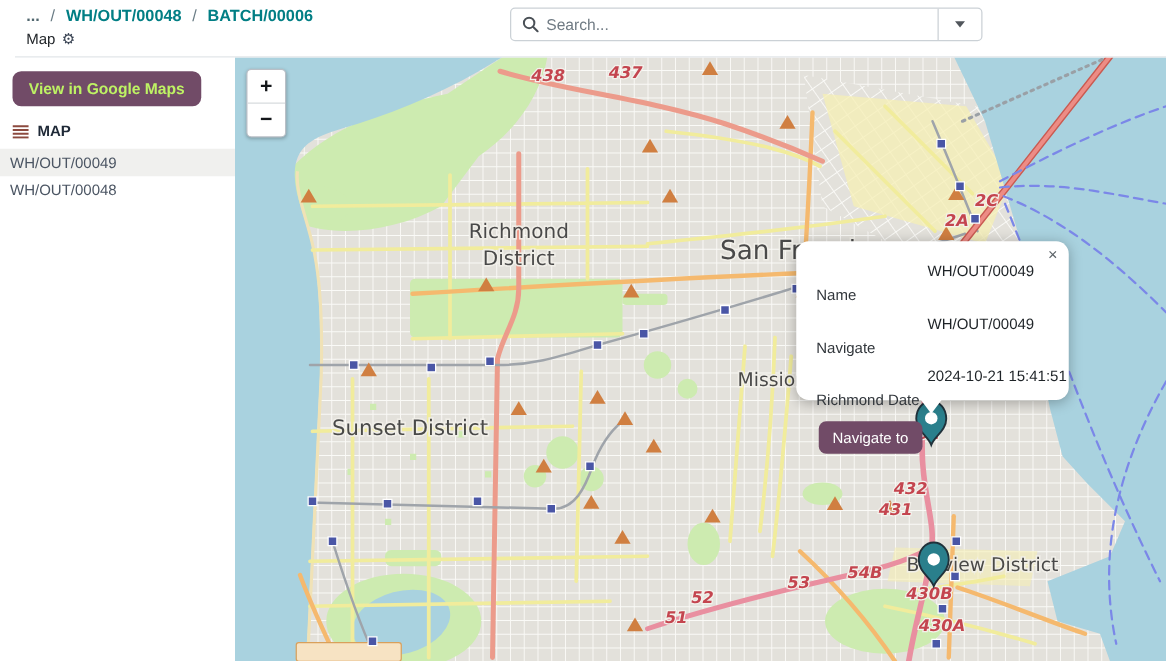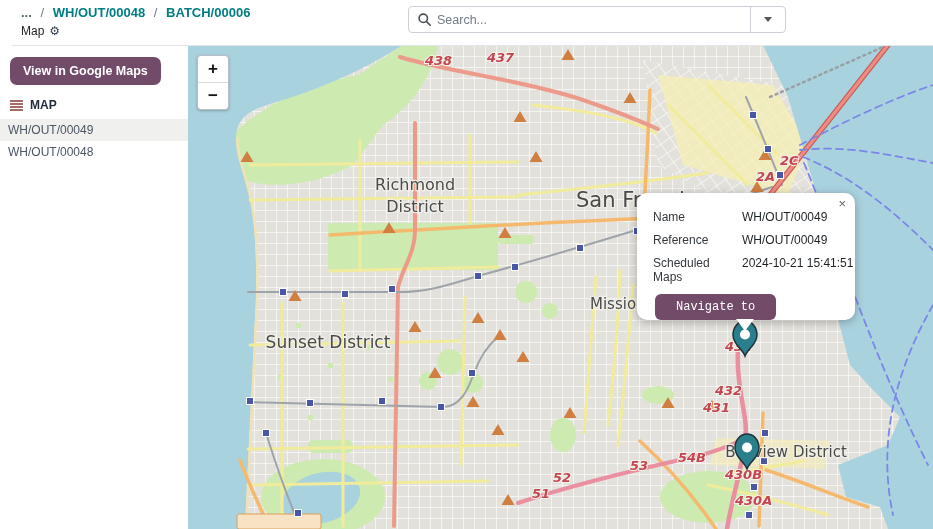--- a/index.html
+++ b/index.html
@@ -21,21 +21,21 @@
              box-sizing:border-box;}
   .searchbox svg{margin-left:9px;flex:0 0 auto;}
   .searchbox input{border:none;outline:none;flex:1;min-width:0;font-size:12.5px;color:#0f766e;
                    padding:0 6px;background:transparent;font-family:inherit;}
   .searchbox input::placeholder{color:#707B84;}
   .caret-btn{width:34px;align-self:stretch;border-left:1px solid #CBD1D6;display:flex;
              align-items:center;justify-content:center;cursor:pointer;}
   .caret{width:0;height:0;border:4px solid transparent;border-top:5px solid #51565C;margin-top:4px;}
   
   .sidebar{position:absolute;left:0;top:46px;width:188px;bottom:0;background:#fff;z-index:9;}
-  .gmaps-btn{margin:11px 0 0 10px;background:#714B67;color:#ffffff;font-size:12.5px;font-weight:700;
+  .gmaps-btn{margin:11px 0 0 10px;background:#714B67;color:#bef264;font-size:12.5px;font-weight:700;
              padding:7px 13px;border:none;border-radius:7px;cursor:pointer;font-family:inherit;}
   .map-section{display:flex;align-items:center;gap:7px;padding:13px 10px 7px 10px;
                font-size:12px;font-weight:700;color:#1F2937;}
   .side-item{font-size:12px;color:#4B5563;padding:4px 8px;line-height:14px;cursor:pointer;}
   .side-item.sel{background:#F0F0EE;}
   
   .map-wrap{position:absolute;left:188px;top:45px;width:745px;height:484px;overflow:hidden;
             background:#E3E1DB;cursor:grab;}
   .map-wrap svg{display:block;}
   .zoomctl{position:absolute;left:9px;top:10px;width:30px;background:#fff;
@@ -45,24 +45,24 @@
   .zbtn + .zbtn{border-top:1px solid #D8DBDE;}
   
   .popup{position:absolute;left:449px;top:148px;width:218px;height:127px;background:#fff;
          border-radius:10px;box-shadow:0 2px 10px rgba(0,0,0,.28);z-index:6;font-size:12px;}
   .popup-tail{position:absolute;left:99px;top:100%;margin-top:-1px;width:0;height:0;
               border:9px solid transparent;border-top:12px solid #fff;}
   .popup-close{position:absolute;top:4px;right:9px;color:#5C6368;font-size:13px;cursor:pointer;
                line-height:1;}
   .popup-rows{padding:17px 12px 0 16px;}
   .prow{display:flex;margin-bottom:9px;}
-  .plabel{width:89px;color:#32373C;flex:0 0 auto;}
+  .plabel{width:89px;color:#32373C;flex:0 0 auto;margin-top:19px;}
   .pvalue{color:#1E2327;white-space:nowrap;}
   .nav-btn{margin:1px 0 0 18px;background:#714B67;color:#fff;border:none;border-radius:6px;
-           font-size:12px;padding:6px 21px;cursor:pointer;font-family:Liberation Mono, monospace;}
+           font-size:12px;padding:6px 11px;cursor:pointer;font-family:Liberation Sans, sans-serif;}
   
   .district{font-family:"DejaVu Sans",sans-serif;fill:#3E3E3E;stroke:#F2F0EA;stroke-width:2.5px;
             paint-order:stroke;opacity:.93;}
   .route{font-family:"DejaVu Sans",sans-serif;fill:#C4454F;font-size:13px;font-weight:700;
          font-style:italic;stroke:#F3F1EB;stroke-width:2px;paint-order:stroke;}
 </style>
 </head>
 <body>
 
 <div class="header">
@@ -313,24 +313,24 @@
   </div>
 
   <div class="popup">
     <span class="popup-close">×</span>
     <div class="popup-rows">
         <div class="prow">
           <span class="plabel">Name</span>
           <span class="pvalue">WH/OUT/00049</span>
         </div>
         <div class="prow">
-          <span class="plabel">Reference</span>
+          <span class="plabel">Navigate</span>
           <span class="pvalue">WH/OUT/00049</span>
         </div>
         <div class="prow">
-          <span class="plabel">Scheduled Maps</span>
+          <span class="plabel">Richmond Date</span>
           <span class="pvalue">2024-10-21 15:41:51</span>
         </div>
       </div>
     <button class="nav-btn">Navigate to</button>
     <div class="popup-tail"></div>
   </div>
 </div>
 
 </body></html>

